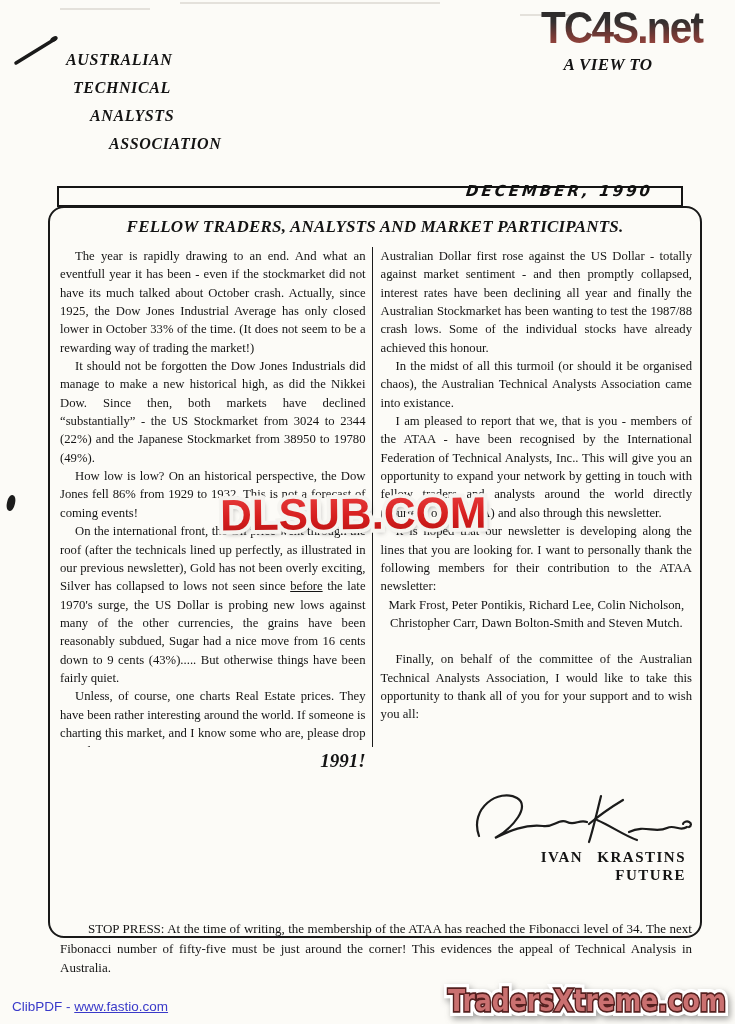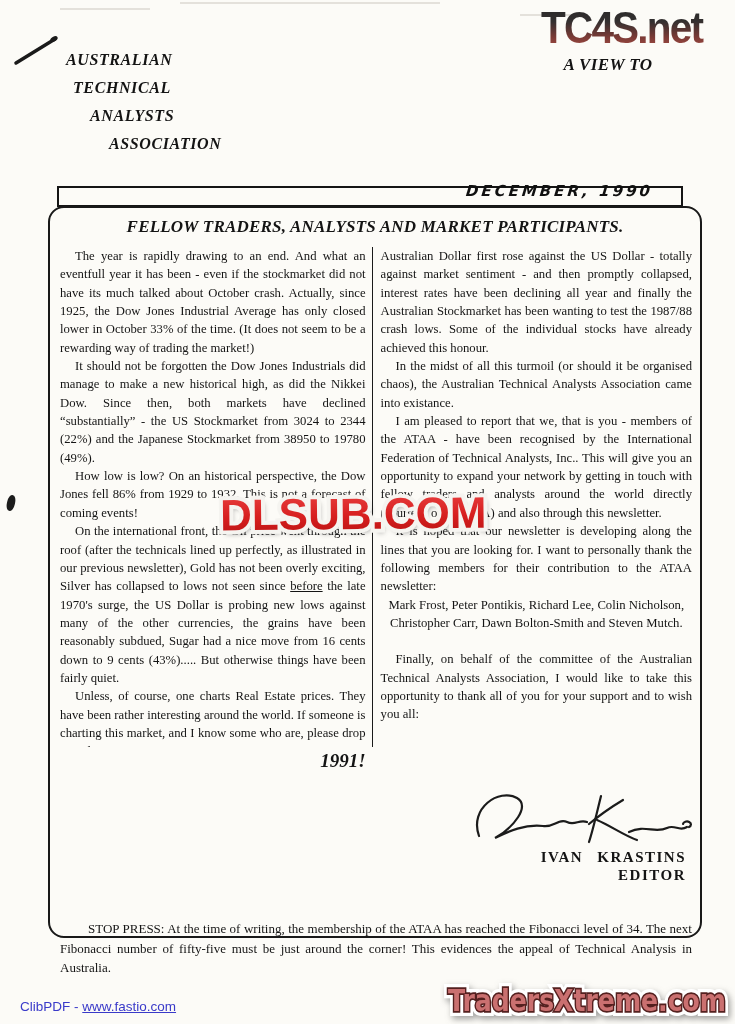--- a/index.html
+++ b/index.html
@@ -59,21 +59,21 @@
   .dlsub{position:absolute;left:220px;top:489px;z-index:6;
     font-family:"Liberation Sans",sans-serif;font-weight:bold;font-size:44px;letter-spacing:0;
     transform:rotate(-.6deg);white-space:nowrap;}
   .dlsub .fill{position:relative;
     background:linear-gradient(180deg,#ea4343 0%,#d71f1f 55%,#b81212 100%);
     -webkit-background-clip:text;background-clip:text;color:transparent;}
   .dlsub::before{content:attr(data-text);position:absolute;left:0;top:0;
     -webkit-text-stroke:8px #f5f4f0;color:#f5f4f0;z-index:-1;
     text-shadow:3px 4px 5px rgba(70,70,70,.45);}
   .txt-svg{position:absolute;right:0px;top:978px;z-index:6;}
-  .clibpdf{position:absolute;left:20px;top:999px;z-index:6;
+  .clibpdf{position:absolute;left:12px;top:999px;z-index:6;
     font-family:"Liberation Sans",sans-serif;font-size:13.5px;color:#3a3ac9;}
   .clibpdf a{color:#3a3ac9;text-decoration:underline;cursor:pointer;}
 </style>
 </head>
 <body>
 
 <div class="noise" style="left:180px;top:2px;width:260px;height:2px;"></div>
 <div class="noise" style="left:520px;top:14px;width:60px;height:2px;"></div>
 <div class="noise" style="left:60px;top:8px;width:90px;height:2px;"></div>
 <div class="blob" style="left:7px;top:495px;width:8px;height:16px;"></div>
@@ -133,21 +133,21 @@
       <path d="M136,10 C132,26 128,44 124,56"></path>
       <path d="M124,38 C136,28 148,20 158,14"></path>
       <path d="M132,34 C146,40 160,50 172,54"></path>
       <path d="M164,46 C180,38 190,48 202,42 C210,38 214,46 222,41"></path>
       <path d="M218,38 a4,3 0 1 1 6,3"></path>
     </g>
   </svg>
 
   <div class="editor">
     <div class="name">IVAN  KRASTINS</div>
-    <div>EDITOR</div>
+    <div>FUTURE</div>
   </div>
 
   <p class="stop-press">STOP PRESS:   At the time of writing, the membership of the ATAA has reached the Fibonacci level of 34.  The next Fibonacci number of fifty-five must be just around the corner! This evidences the appeal of Technical Analysis  in  Australia.</p>
 </div>
 
 <div class="dlsub" data-text="DLSUB.COM"><span class="fill">DLSUB.COM</span></div>
 
 <svg class="txt-svg" width="295" height="46" viewBox="0 0 295 46">
   <text x="8" y="33" font-family="DejaVu Sans, sans-serif" font-size="31" font-weight="bold" textLength="278" lengthAdjust="spacingAndGlyphs" stroke="#ffffff" stroke-width="10" paint-order="stroke" fill="#ffffff" style="filter:drop-shadow(2px 3px 3px rgba(70,70,70,.5));">TradersXtreme.com</text>
   <text x="8" y="33" font-family="DejaVu Sans, sans-serif" font-size="31" font-weight="bold" textLength="278" lengthAdjust="spacingAndGlyphs" stroke="#54201f" stroke-width="3.4" paint-order="stroke" fill="#ca7070">TradersXtreme.com</text>

